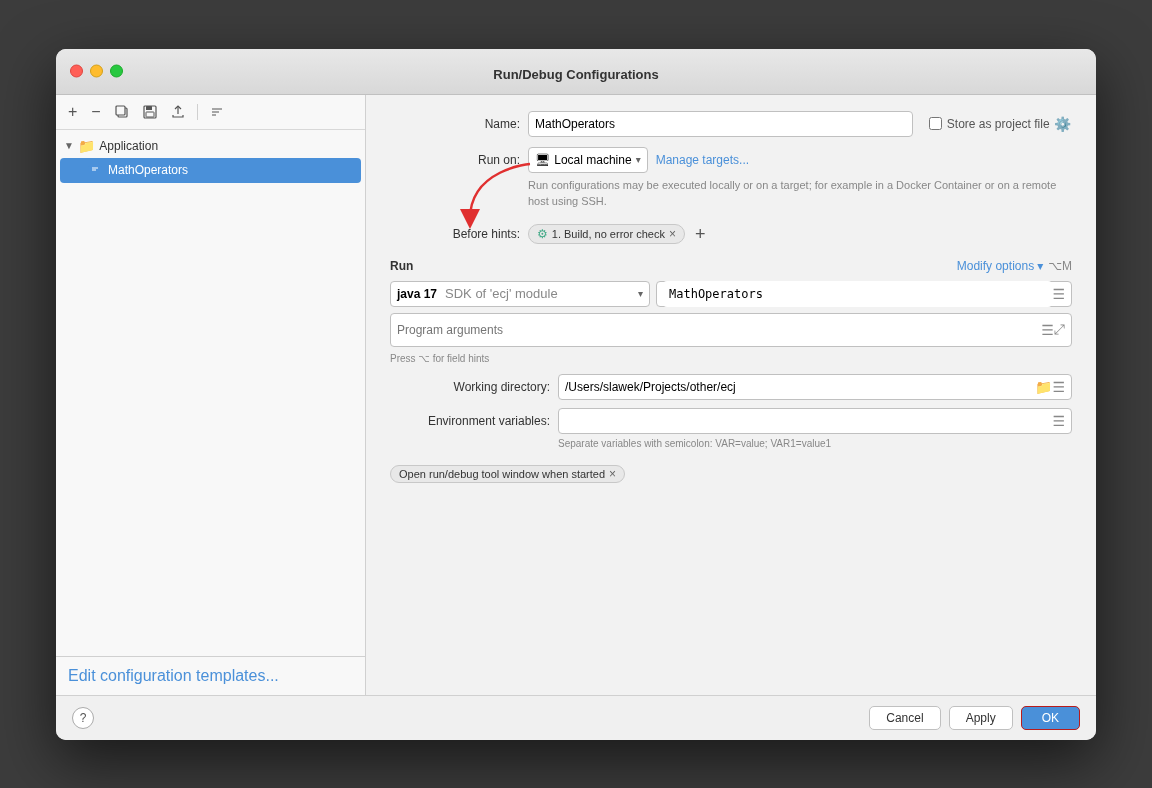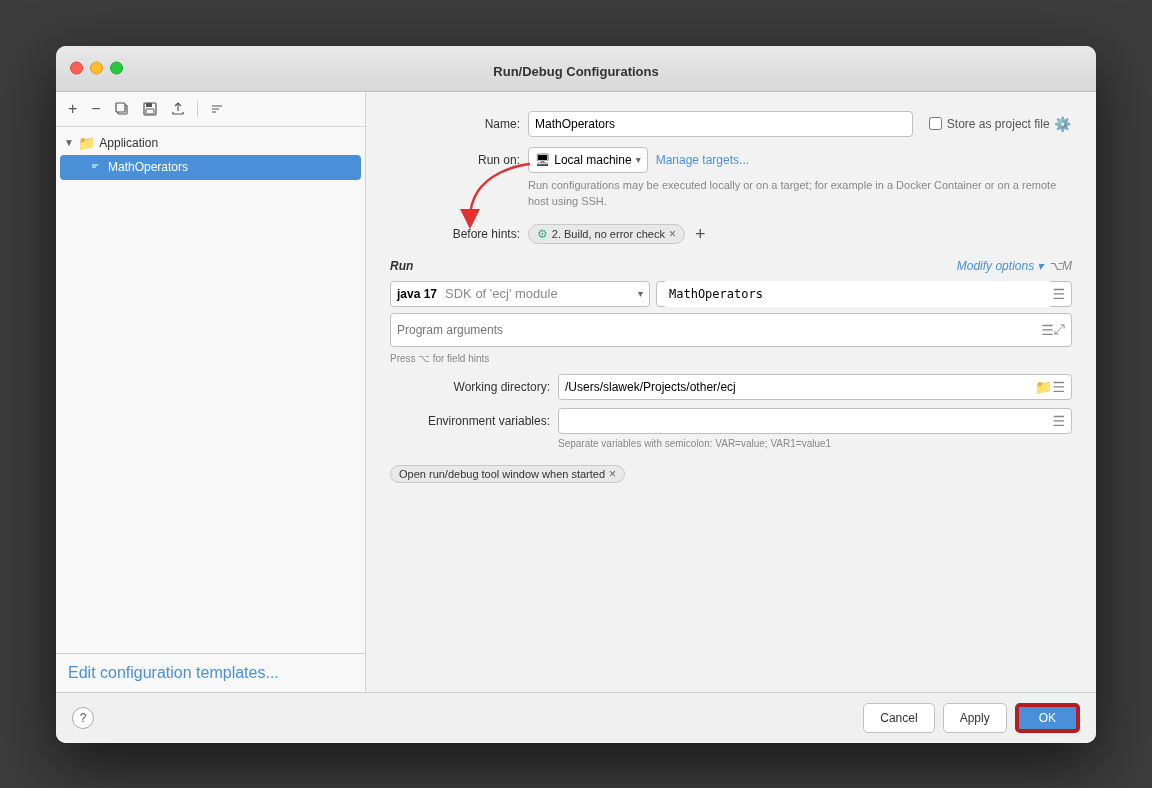--- a/index.html
+++ b/index.html
@@ -137,26 +137,25 @@
       border-top: 1px solid #d0d0d0;
     }
     .sidebar-footer a {
       color: #4a90d9;
       text-decoration: none;
       font-size: 16px;
     }
     
     .content {
       flex: 1;
-      padding: 4px 24px;
+      padding: 16px 24px;
       overflow-y: auto;
       display: flex;
       flex-direction: column;
       gap: 0;
-      margin-top: 15px;
     }
     .form-label {
       width: 130px;
       text-align: right;
       color: #333;
       font-size: 12px;
       flex-shrink: 0;
     }
     .form-label-wide {
       width: 160px;
@@ -250,21 +249,20 @@
       color: #555;
       padding: 0 2px;
       display: flex;
       align-items: center;
     }
     .section-header {
       display: flex;
       align-items: center;
       justify-content: space-between;
       margin-bottom: 8px;
-      font-style: italic;
     }
     .section-title {
       font-size: 12px;
       font-weight: 600;
       color: #333;
     }
     .modify-options-link {
       color: #4a90d9;
       font-size: 12px;
       cursor: pointer;
@@ -374,21 +372,21 @@
       background: white;
       border: 1px solid #c0c0c0;
       border-radius: 5px;
       padding: 4px 16px;
       font-size: 12px;
       cursor: pointer;
       color: #333;
     }
     .btn-ok {
       background: #4a90d9;
-      border: 4px solid #b91c1c;
+      border: 1px solid #b91c1c;
       border-radius: 5px;
       padding: 4px 20px;
       font-size: 12px;
       cursor: pointer;
       color: white;
       font-weight: 500;
     }
 
     
     .arrow-container {
@@ -507,21 +505,21 @@
         <svg class="red-arrow" width="100" height="80" viewBox="0 0 100 80">
           <defs>
             <marker id="arrowhead" markerWidth="8" markerHeight="8" refX="4" refY="4" orient="auto">
               <path d="M0,0 L8,4 L0,8 Z" fill="#e03030"></path>
             </marker>
           </defs>
           <path d="M80,5 C80,5 20,10 20,60" stroke="#e03030" stroke-width="2.5" fill="none" marker-end="url(#arrowhead)"></path>
         </svg>
         <div class="tag-chip">
           <span class="run-icon">⚙</span>
-          <span>2. Build, no error check</span>
+          <span>1. Build, no error check</span>
           <span class="tag-chip-close">×</span>
         </div>
         <button class="add-btn">+</button>
       </div>
 
       <div class="section-header">
         <span class="section-title">Run</span>
         <div class="modify-options-link">
           <span>Modify options</span>
           <span>▾</span>

